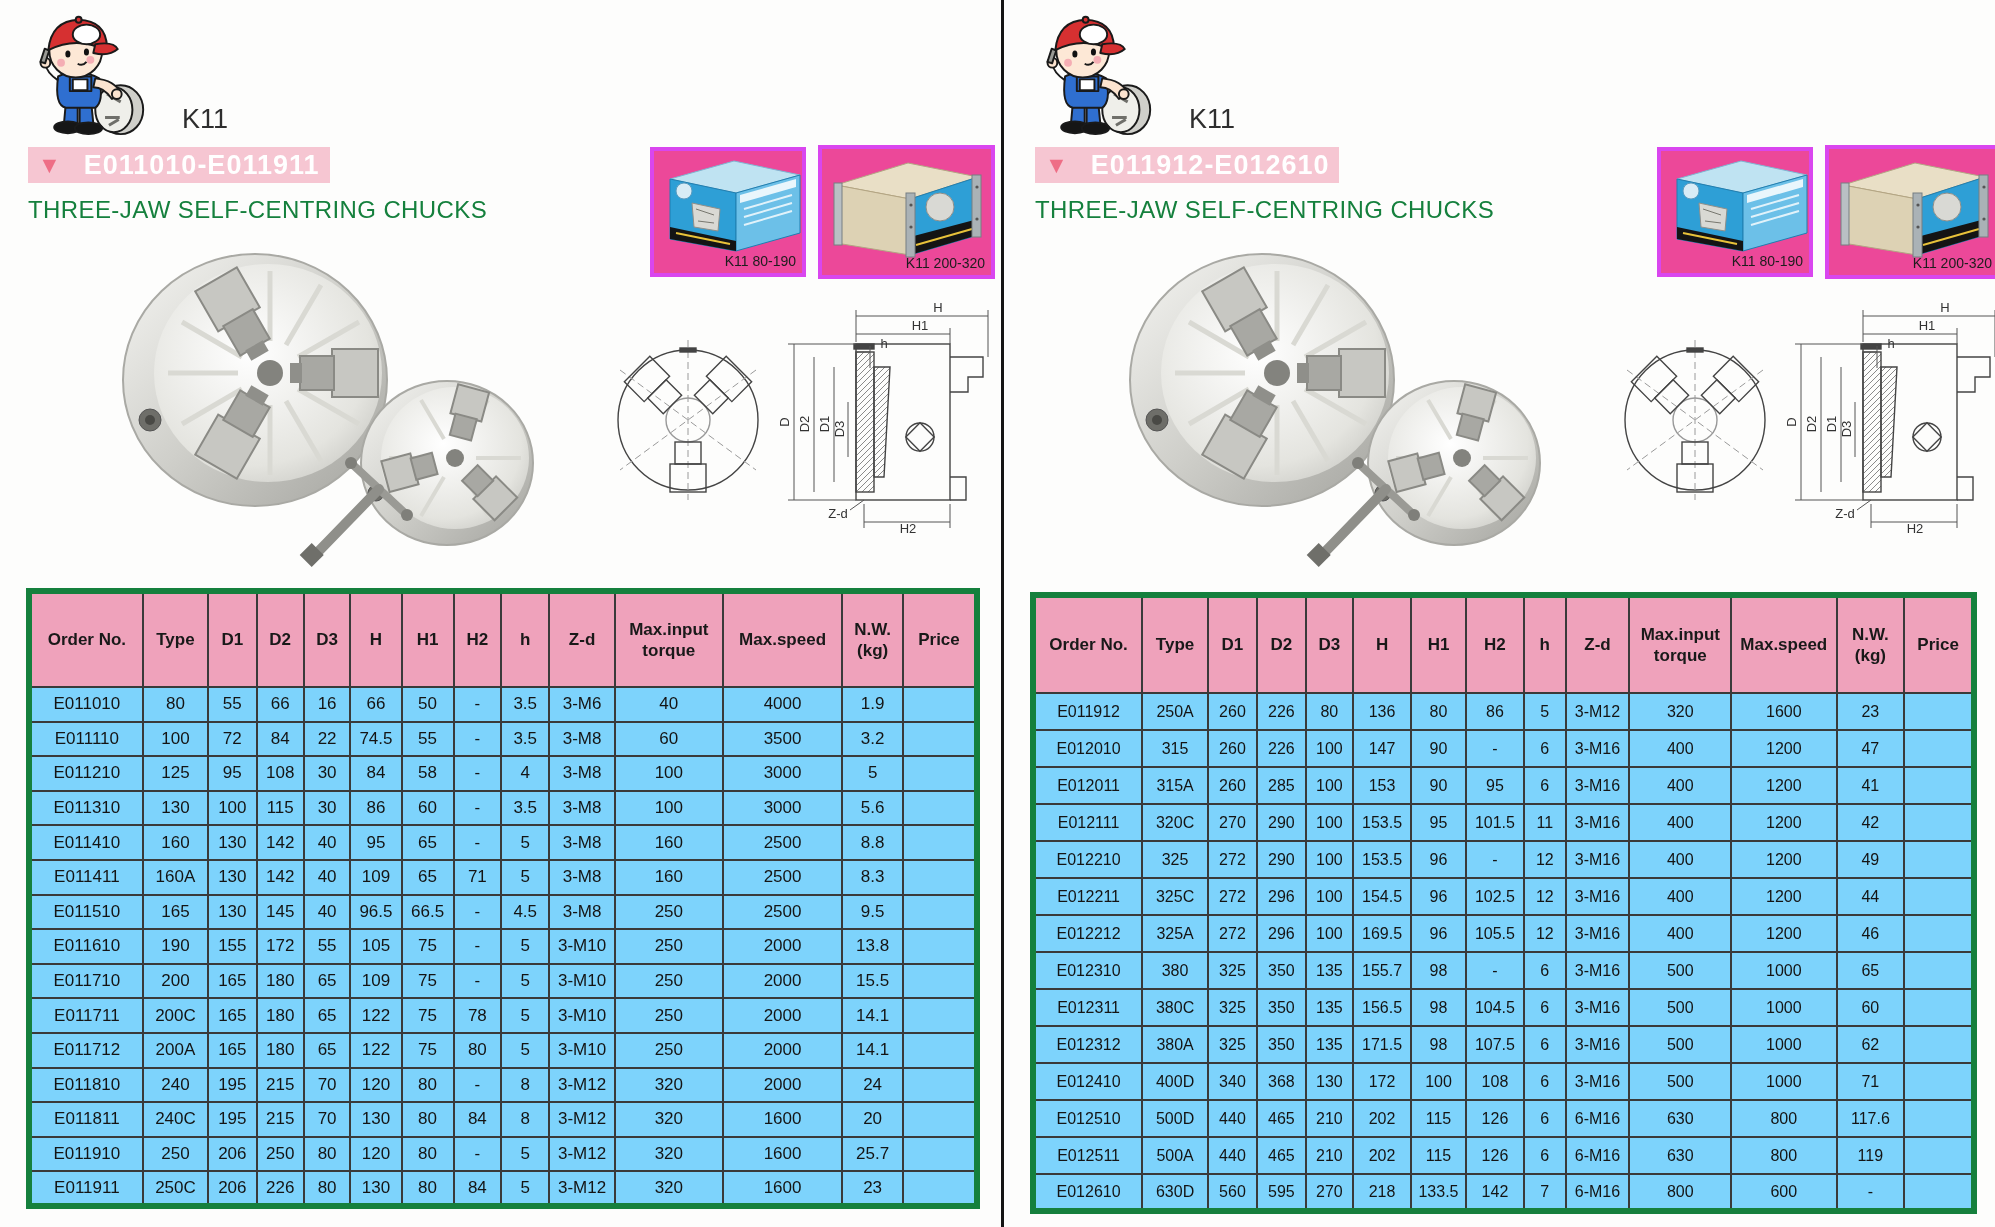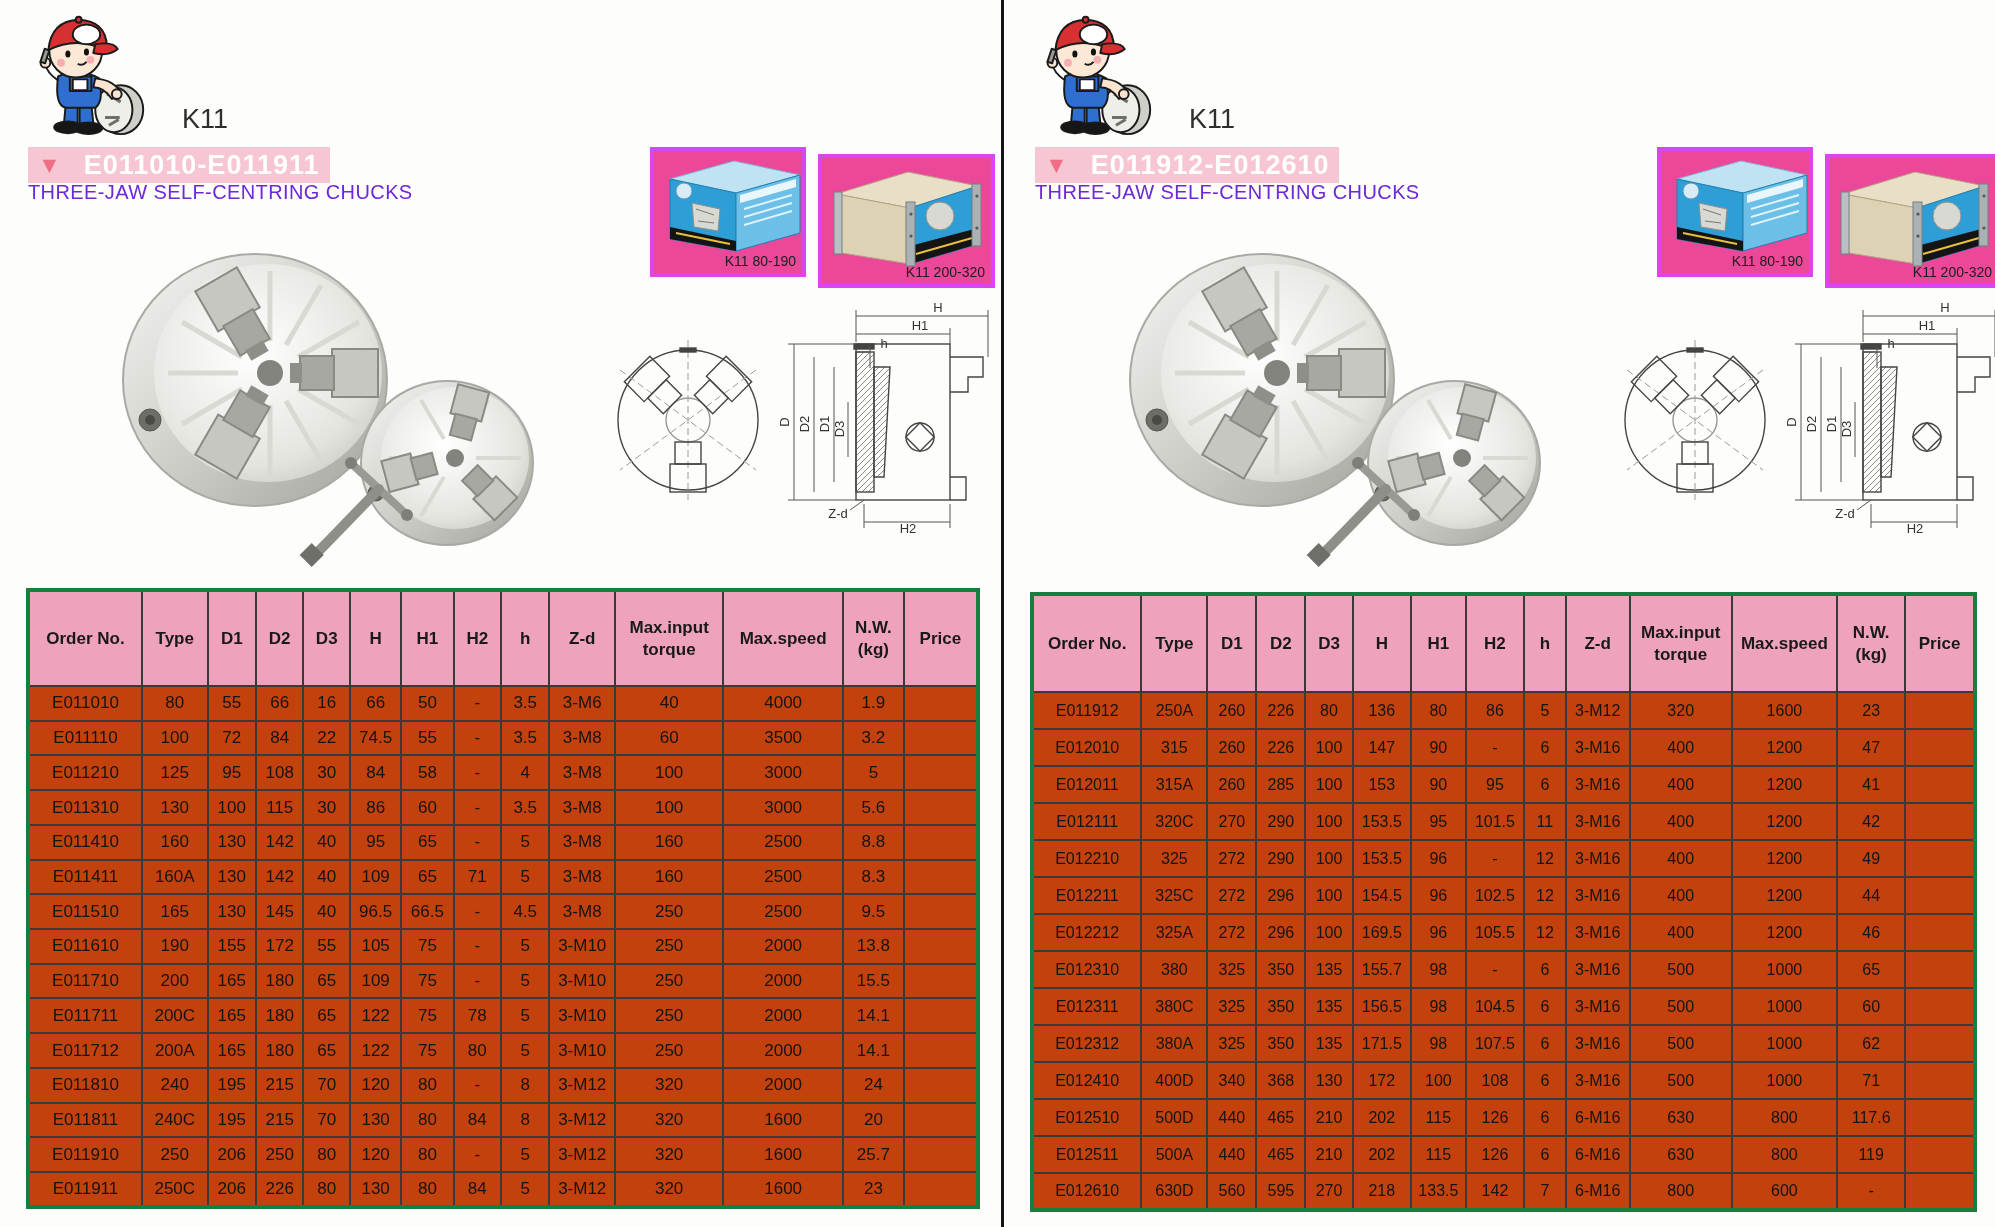--- a/index.html
+++ b/index.html
@@ -13,36 +13,36 @@
   .panel-right{left:1007px;}
 
   .mascot{position:absolute; left:16px; top:8px; width:138px; height:132px;}
   .brand{position:absolute; left:182px; top:104px; font-size:27px; color:#2e2e2e;}
   .banner{
     position:absolute; left:28px; top:147px; height:36px; min-width:282px;
     background:#f6c6d2; display:flex; align-items:center; padding:0 10px; box-sizing:border-box;
   }
   .banner .tri{color:#ee6e86; font-size:23px; line-height:1; margin-right:4px;}
   .banner .range{color:#ffffff; font-weight:bold; font-size:27px; letter-spacing:1px; white-space:nowrap;margin-left:19px;}
-  .title{position:absolute; left:28px; top:181px; font-size:20px; color:#6d28d9; letter-spacing:.4px; white-space:nowrap;}
+  .title{position:absolute; left:28px; top:196px; font-size:24px; color:#15803d; letter-spacing:.4px; white-space:nowrap;}
 
   .pkg{position:absolute; border:4px solid #d946ef; background:#ec4899; box-sizing:border-box;}
   .pkg1{left:650px; top:147px; width:156px; height:130px;}
-  .pkg2{left:818px; top:154px; width:177px; height:134px;}
+  .pkg2{left:818px; top:145px; width:177px; height:134px;}
   .pkg svg{position:absolute; left:0; top:0;}
   .pkg-label{position:absolute; right:6px; bottom:4px; font-size:14px; color:#1d1d1d; white-space:nowrap;}
 
   .photo{position:absolute; left:55px; top:225px; width:540px; height:345px;}
   .drawing{position:absolute; left:598px; top:282px; width:395px; height:252px;}
 
   .table-wrap{position:absolute; left:26px; top:588px; width:954px; height:621px;}
   .panel-right .table-wrap{left:23px; top:592px; width:947px; height:616px;}
   table.spec-table{
     width:100%; height:100%; border-collapse:collapse; table-layout:fixed;
-    border:4px solid #15803d; background:#c2410c;
+    border:6px solid #15803d; background:#7dd3fc;
   }
   table.spec-table th{
     background:#efa2bb; border:2px solid #3a3a3a; font-weight:bold;
     font-size:17px; color:#191919; line-height:1.25; padding:2px 1px; text-align:center; vertical-align:middle;
   }
   table.spec-table td{
     border:2px solid #3a3a3a; font-size:17px; color:#141414;
     text-align:center; vertical-align:middle; padding:0 1px; white-space:nowrap; overflow:hidden;
   }
   .panel-left thead tr{height:96px;}

